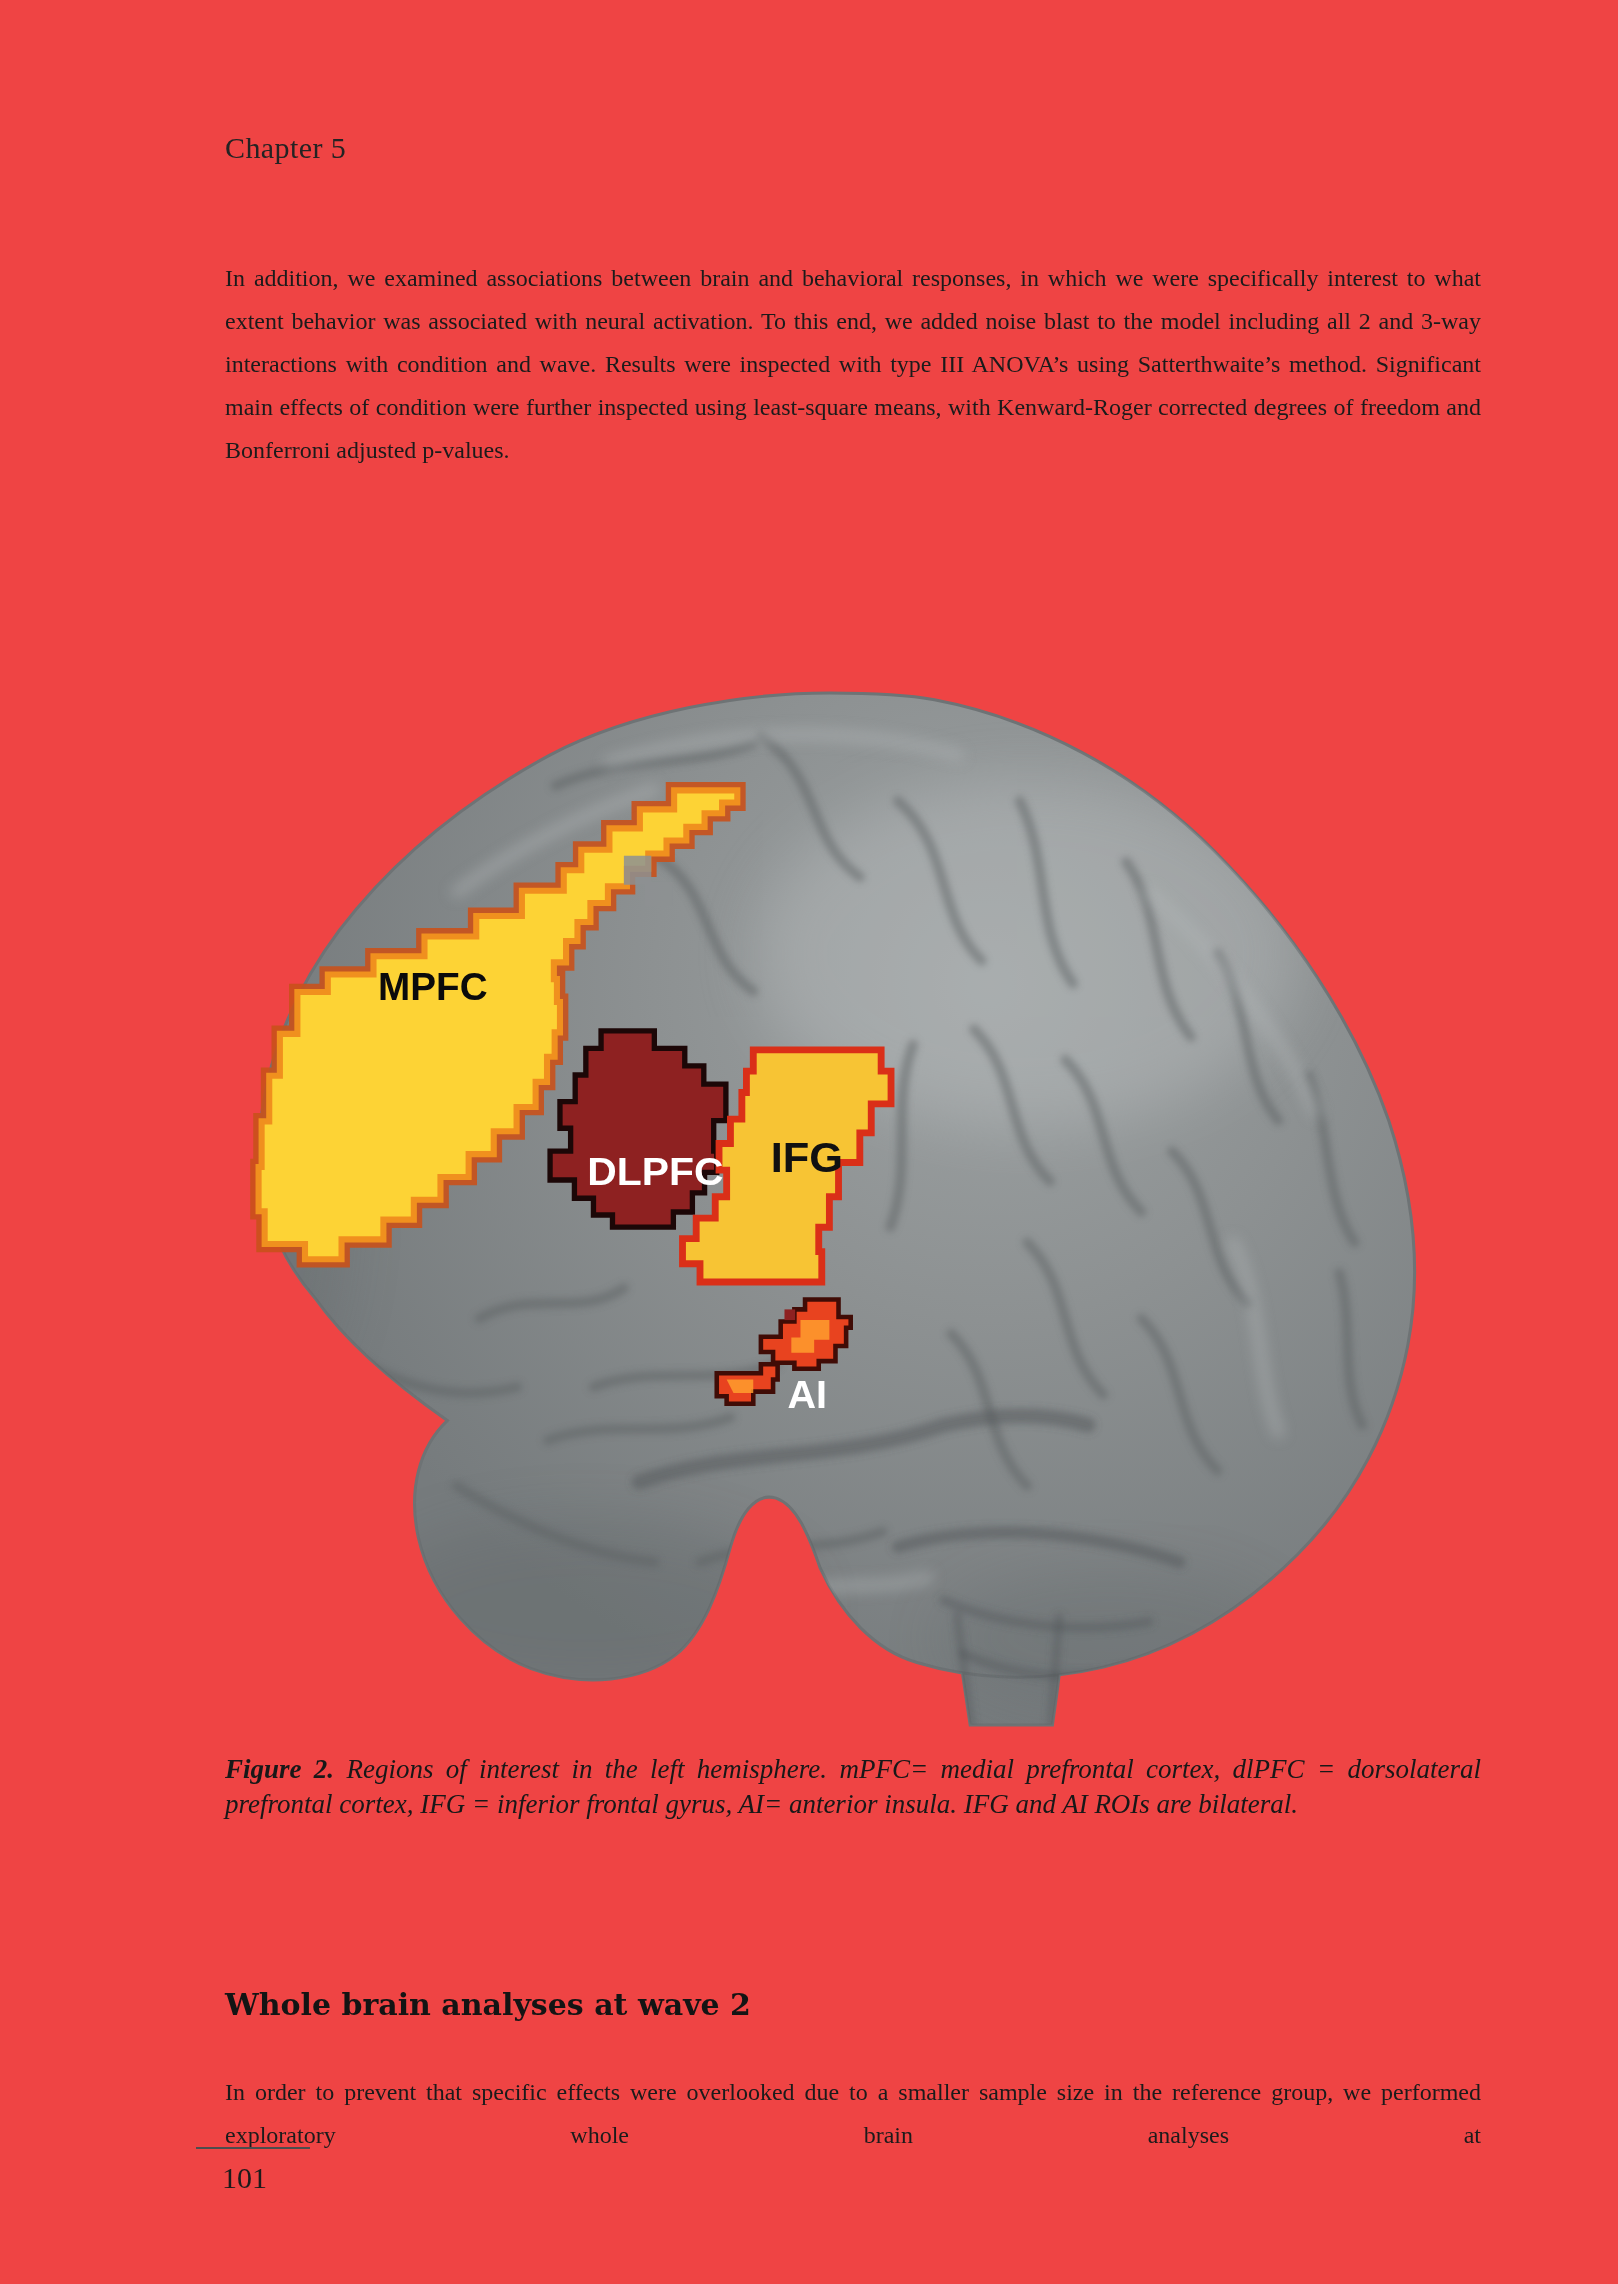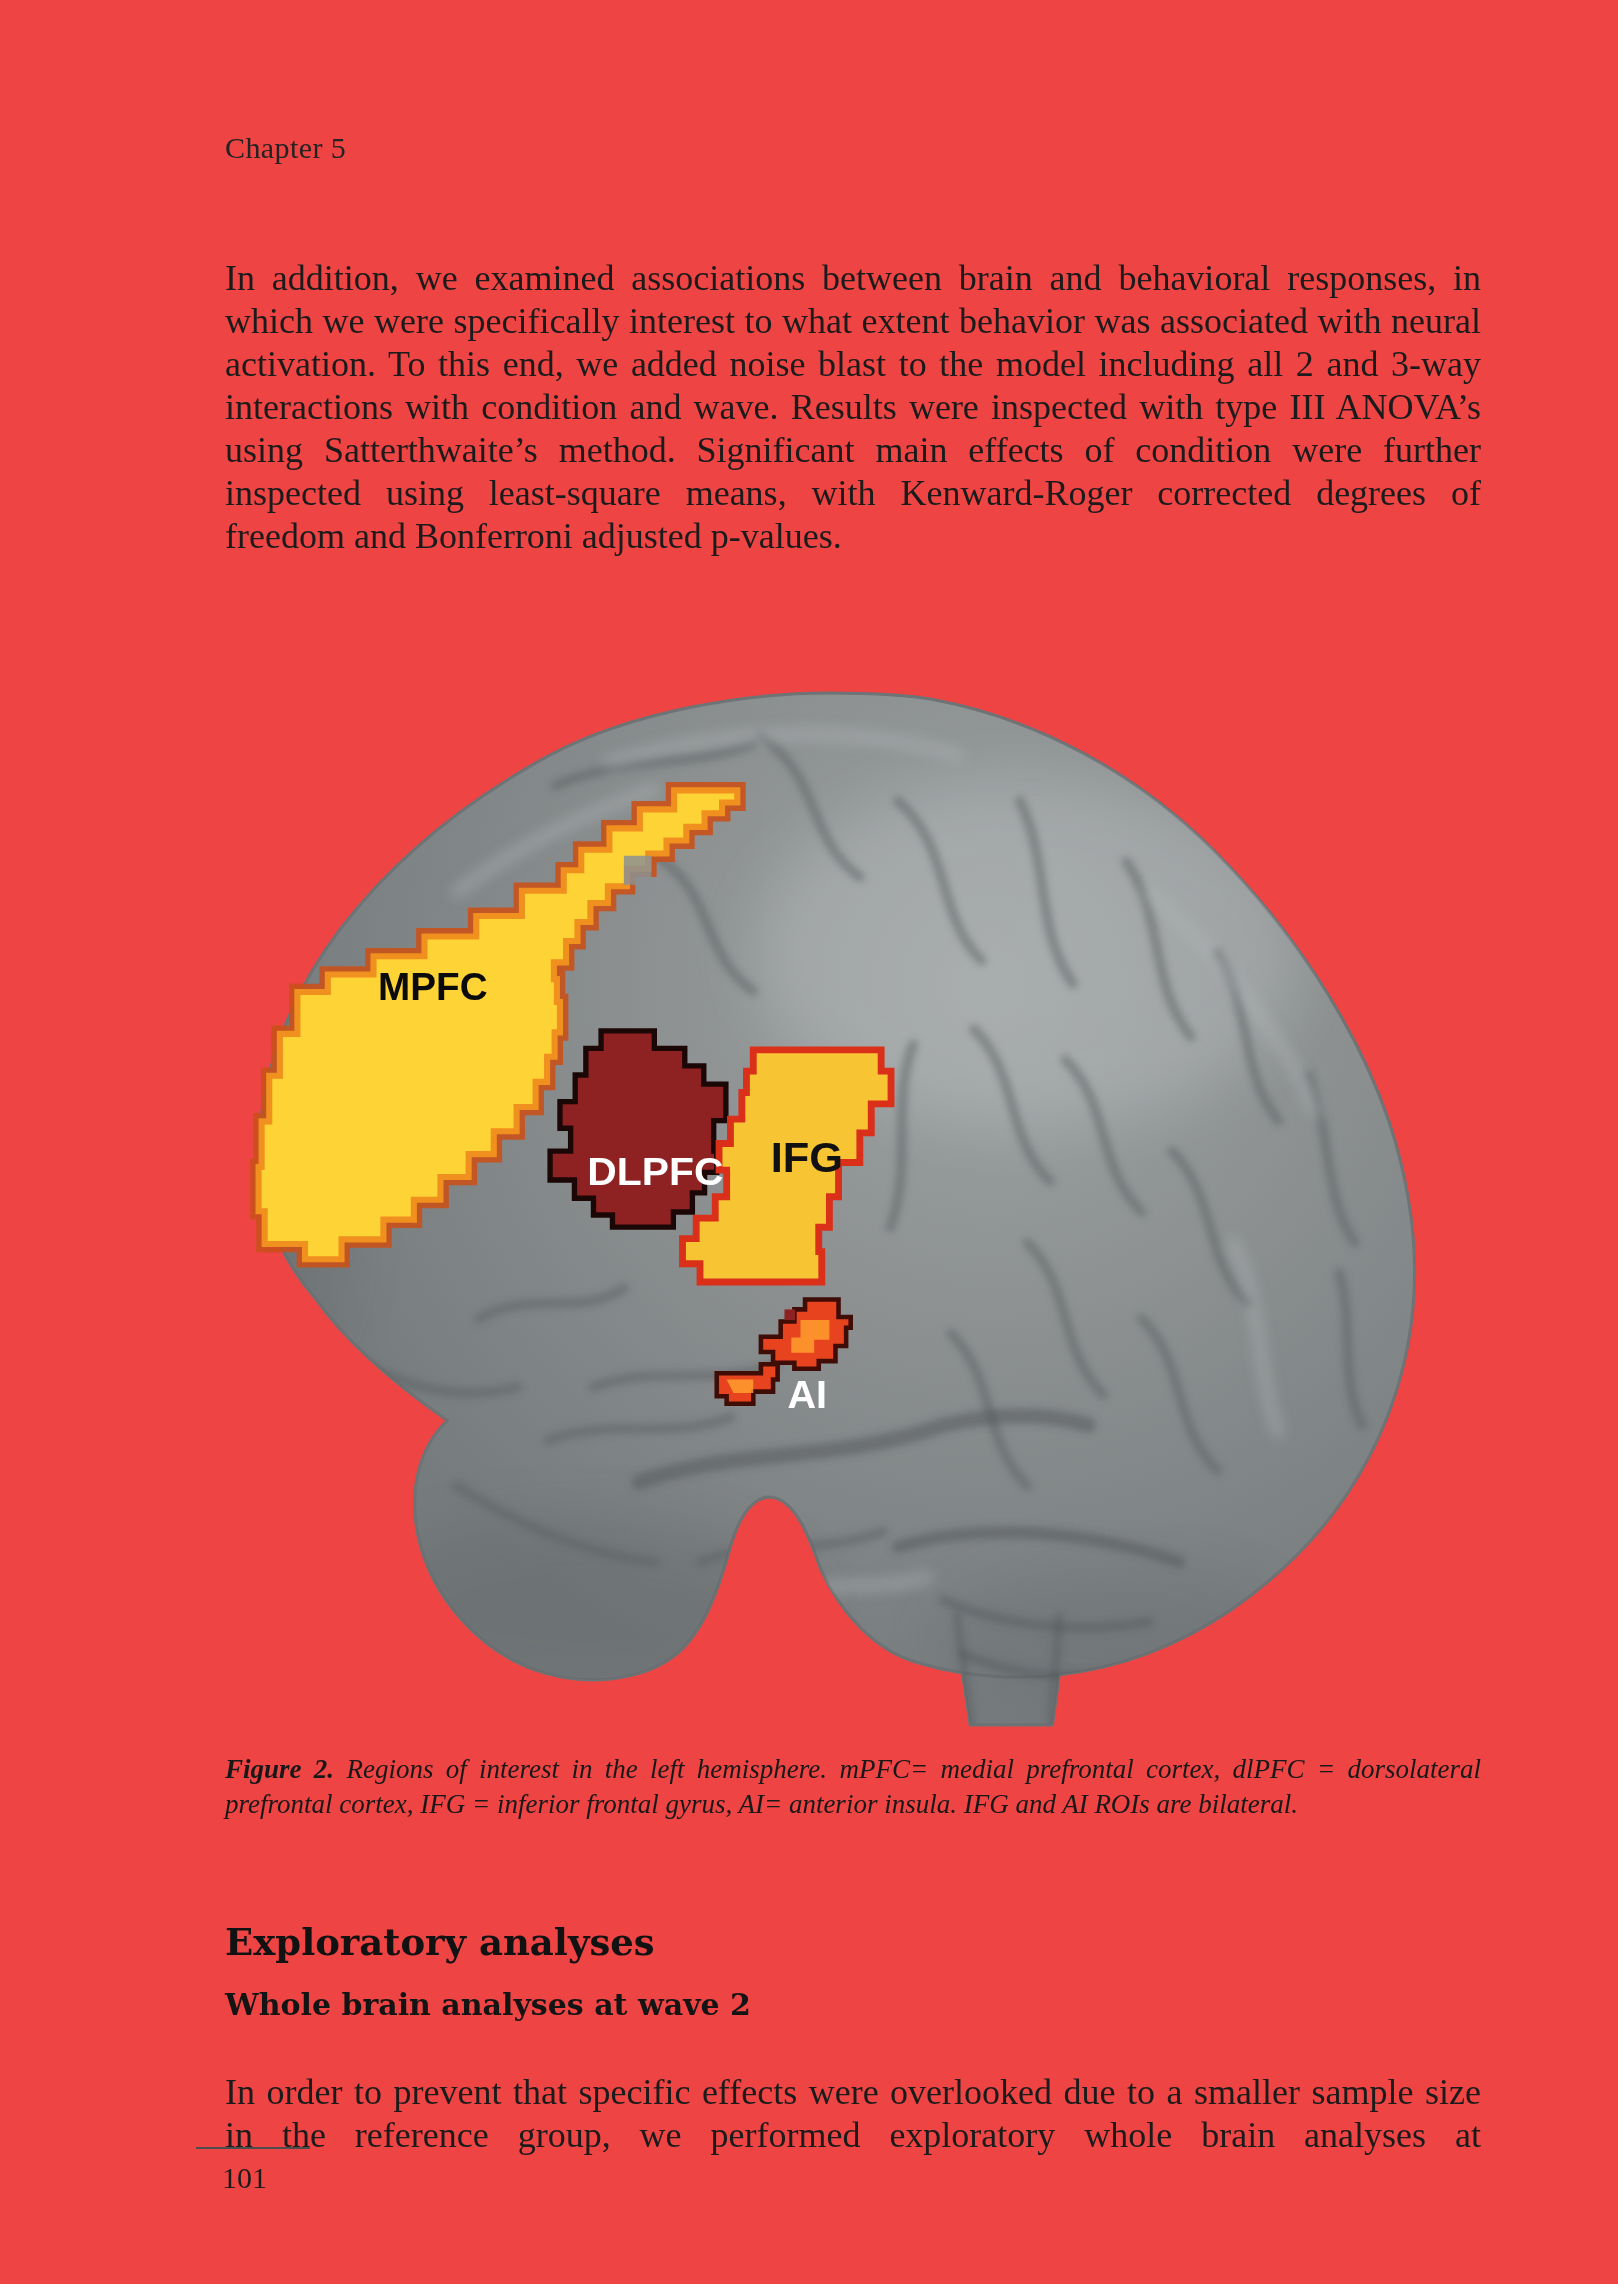--- a/index.html
+++ b/index.html
@@ -10,21 +10,21 @@
     font-family:"Liberation Serif", serif;
     color:#1c1c1c;
     overflow:hidden;
   }
   .chapter-header{
     position:absolute;left:225px;top:131px;
     font-size:30px;color:#232323;letter-spacing:0.4px;
   }
   .body-par{
     position:absolute;left:225px;width:1256px;
-    font-size:36px;line-height:43px;
+    font-size:24px;line-height:43px;
     text-align:justify;color:#1b1b1b;
   }
   .par1{top:257px;}
   .par2{top:2027px;text-align-last:justify;margin-top:44px;}
   .figure-wrap{
     position:absolute;left:228px;top:664px;width:1218px;height:1064px;
   }
   .caption{
     position:absolute;left:225px;top:1730px;width:1256px;
     font-size:27px;line-height:35px;font-style:italic;
@@ -160,21 +160,20 @@
 
       <text class="roi-label" x="197" y="441" font-size="50" fill="#0b0b0b" textLength="144" lengthAdjust="spacingAndGlyphs">MPFC</text>
       <text class="roi-label" x="472" y="685" font-size="52" fill="#ffffff" textLength="179" lengthAdjust="spacingAndGlyphs">DLPFC</text>
       <text class="roi-label" x="713" y="667" font-size="56" fill="#111111" textLength="95" lengthAdjust="spacingAndGlyphs">IFG</text>
       <text class="roi-label" x="735" y="977" font-size="52" fill="#ffffff" textLength="52" lengthAdjust="spacingAndGlyphs">AI</text>
     </svg>
   </div>
 
   <p class="caption"><span class="cap-label">Figure 2.</span> <span>Regions of interest in the left hemisphere. mPFC= medial prefrontal cortex, dlPFC = dorsolateral prefrontal cortex, IFG = inferior frontal gyrus, AI= anterior insula. IFG and AI ROIs are bilateral.</span></p>
 
-  <div class="h1">Exploratory analyses</div>
   <div class="h2">Whole brain analyses at wave 2</div>
 
   <div class="body-par par2">In order to prevent that specific effects were overlooked due to a smaller sample size in the reference group, we performed exploratory whole brain analyses at</div>
 
   <div class="footer-rule"></div>
   <div class="page-number">101</div>
 
 </div>
 
 

